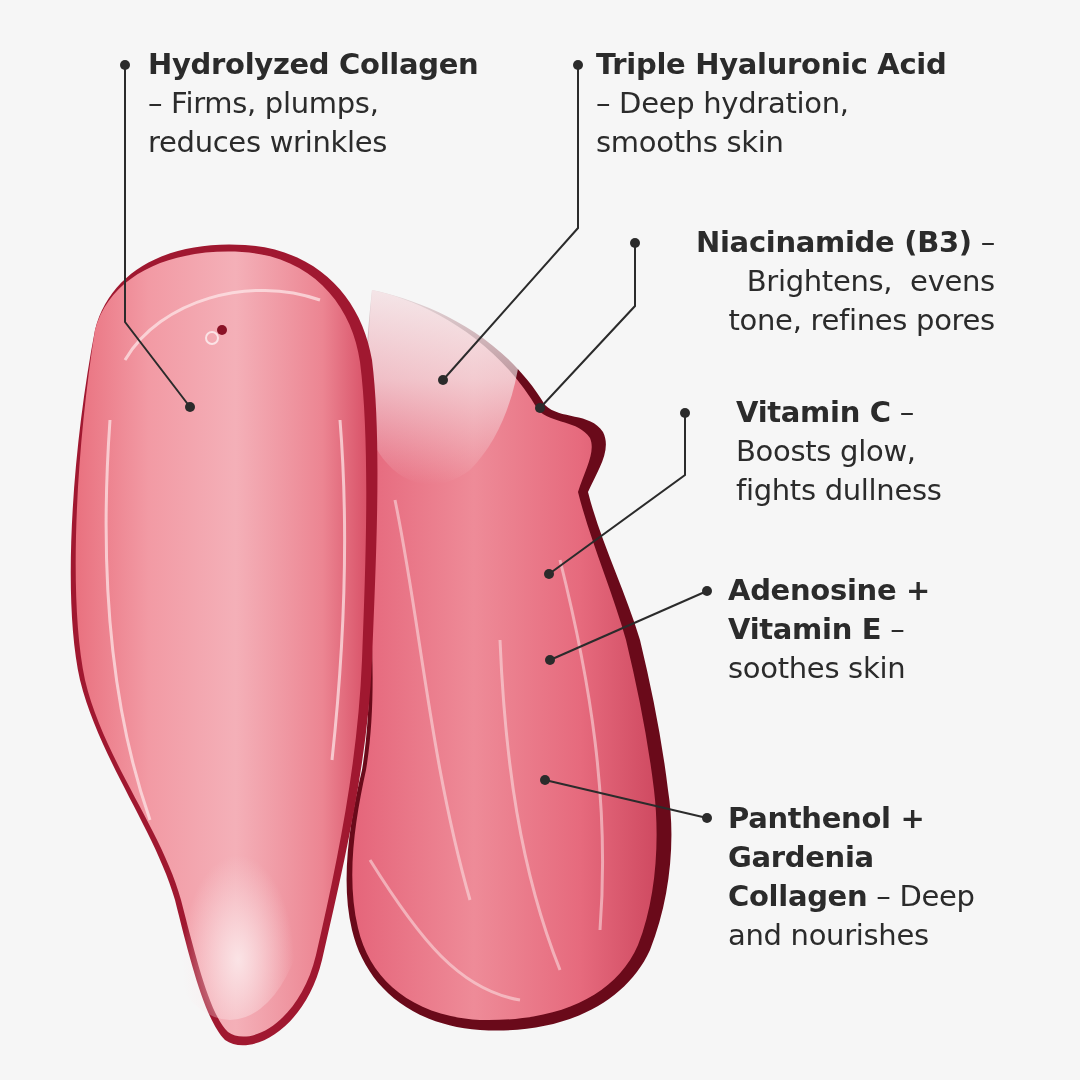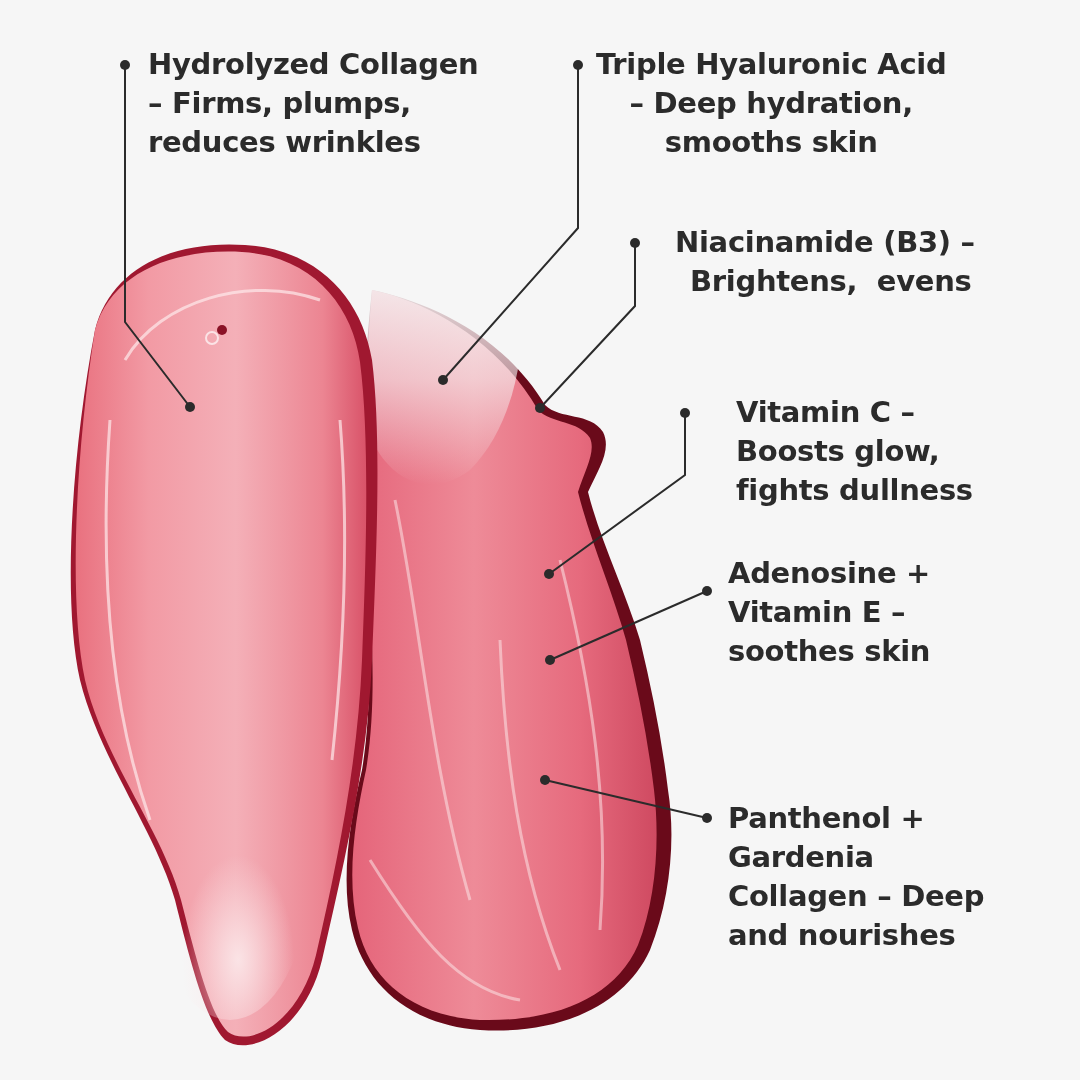--- a/index.html
+++ b/index.html
@@ -14,21 +14,21 @@
   .art { position: absolute; left: 0; top: 0; }
   .label {
     position: absolute;
     font-size: 29px;
     line-height: 39px;
     letter-spacing: -0.3px;
     color: #2b2b2b;
     white-space: nowrap;
   }
   .label b { font-weight: 700; }
-  .label .desc { font-weight: 700; }
+  .label .desc { font-weight: 400; }
 </style>
 </head>
 <body>
 
 <div class="canvas">
 
   <svg class="art" width="1080" height="1080" viewBox="0 0 1080 1080">
     <defs>
       <linearGradient id="leftFill" x1="0" y1="0" x2="1" y2="0">
         <stop offset="0" stop-color="#e9717f"></stop>
@@ -103,38 +103,39 @@
       <circle cx="545" cy="780" r="5"></circle>
     </g>
   </svg>
 
   <div class="label" style="left:148px; top:45px;">
     <div><b>Hydrolyzed Collagen</b></div>
     <div class="desc">– Firms, plumps,</div>
     <div class="desc">reduces wrinkles</div>
   </div>
 
-  <div class="label" style="left:596px; top:45px;text-align:center;">
+  <div class="label" style="left:596px; top:45px;">
     <div><b>Triple Hyaluronic Acid</b></div>
     <div class="desc">– Deep hydration,</div>
     <div class="desc">smooths skin</div>
   </div>
 
-  <div class="label" style="left:675px; top:223px;">
+  <div class="label" style="left:696px; top:223px;text-align:right;">
     <div><b>Niacinamide (B3)</b><span class="desc"> –</span></div>
     <div class="desc" style="white-space:pre;margin-left:15px;">Brightens,  evens</div>
+    <div class="desc">tone, refines pores</div>
   </div>
 
   <div class="label" style="left:710px; top:393px;margin-left:26px;">
     <div><b>Vitamin C</b><span class="desc"> –</span></div>
     <div class="desc">Boosts glow,</div>
     <div class="desc">fights dullness</div>
   </div>
 
-  <div class="label" style="left:728px; top:554px;">
+  <div class="label" style="left:728px; top:571px;">
     <div><b>Adenosine +</b></div>
     <div><b>Vitamin E</b><span class="desc"> –</span></div>
     <div class="desc">soothes skin</div>
   </div>
 
   <div class="label" style="left:728px; top:799px;">
     <div><b>Panthenol +</b></div>
     <div><b>Gardenia</b></div>
     <div><b>Collagen</b><span class="desc"> – Deep</span></div>
     <div class="desc">and nourishes</div>

